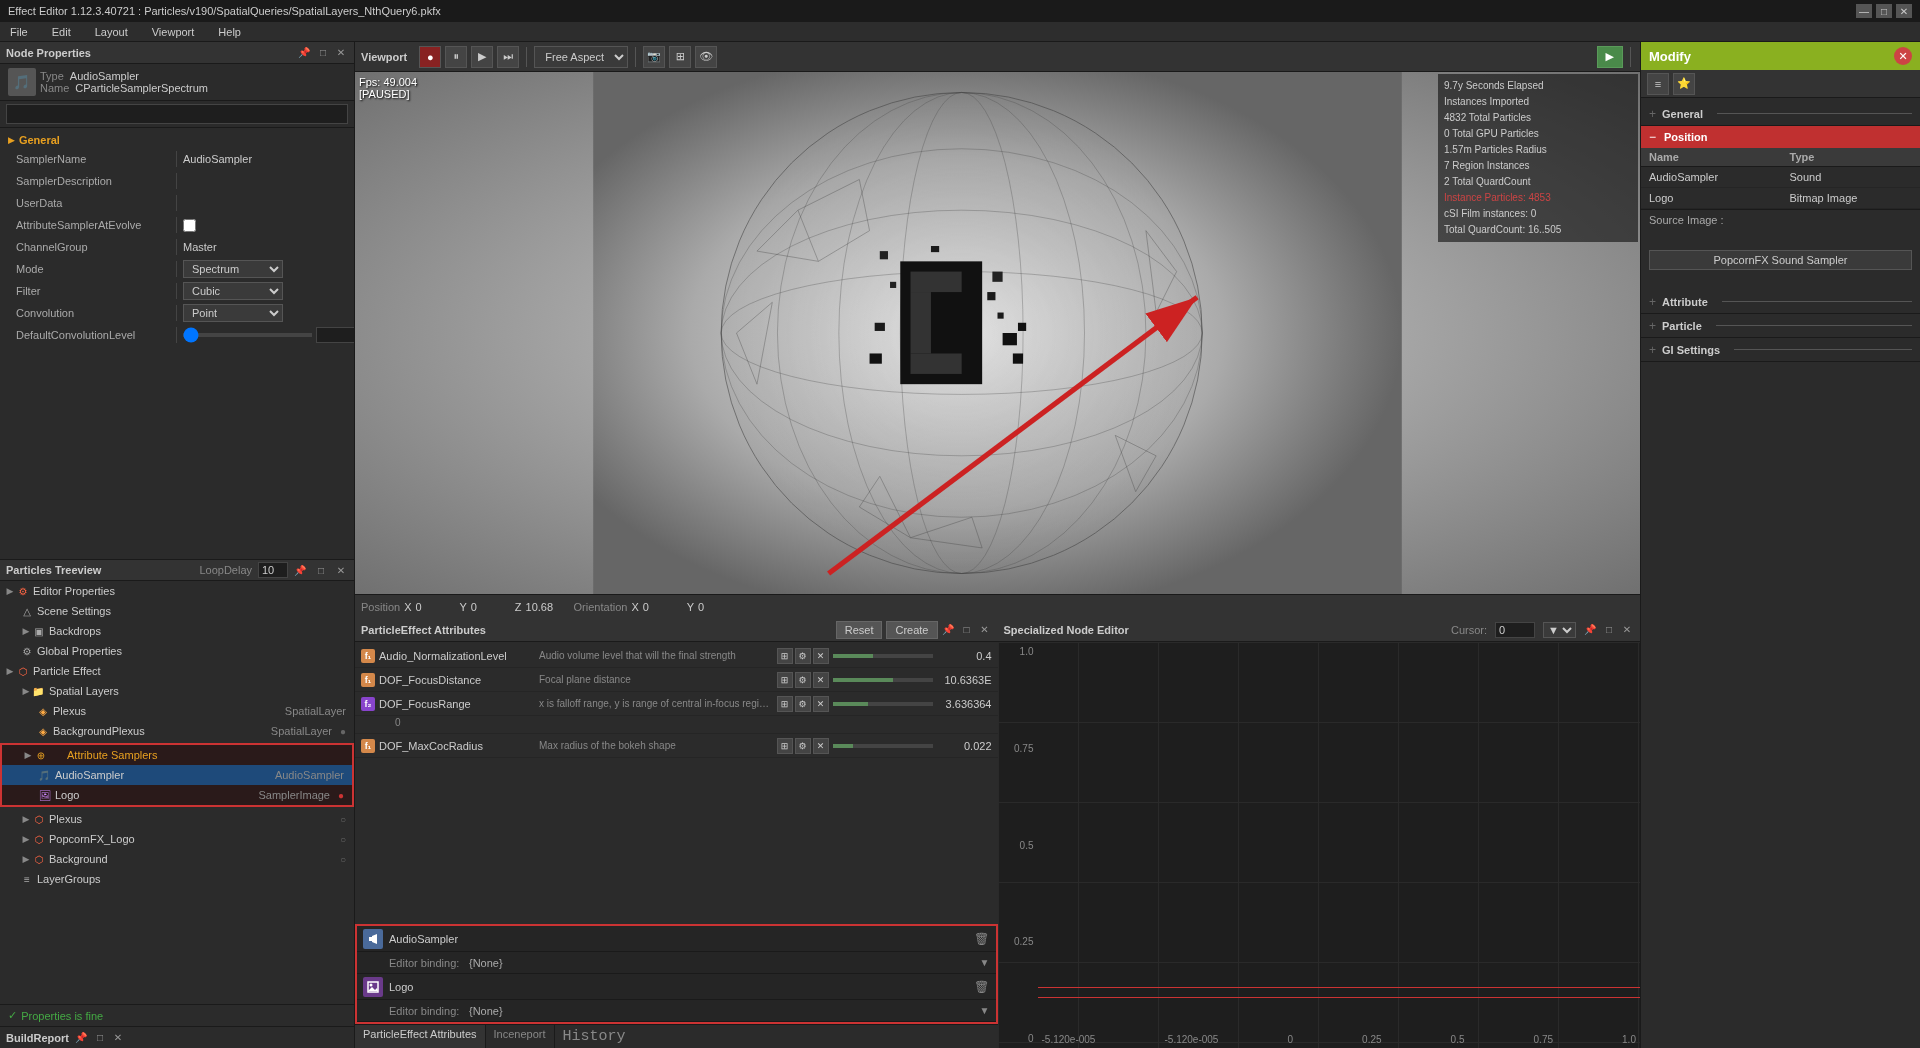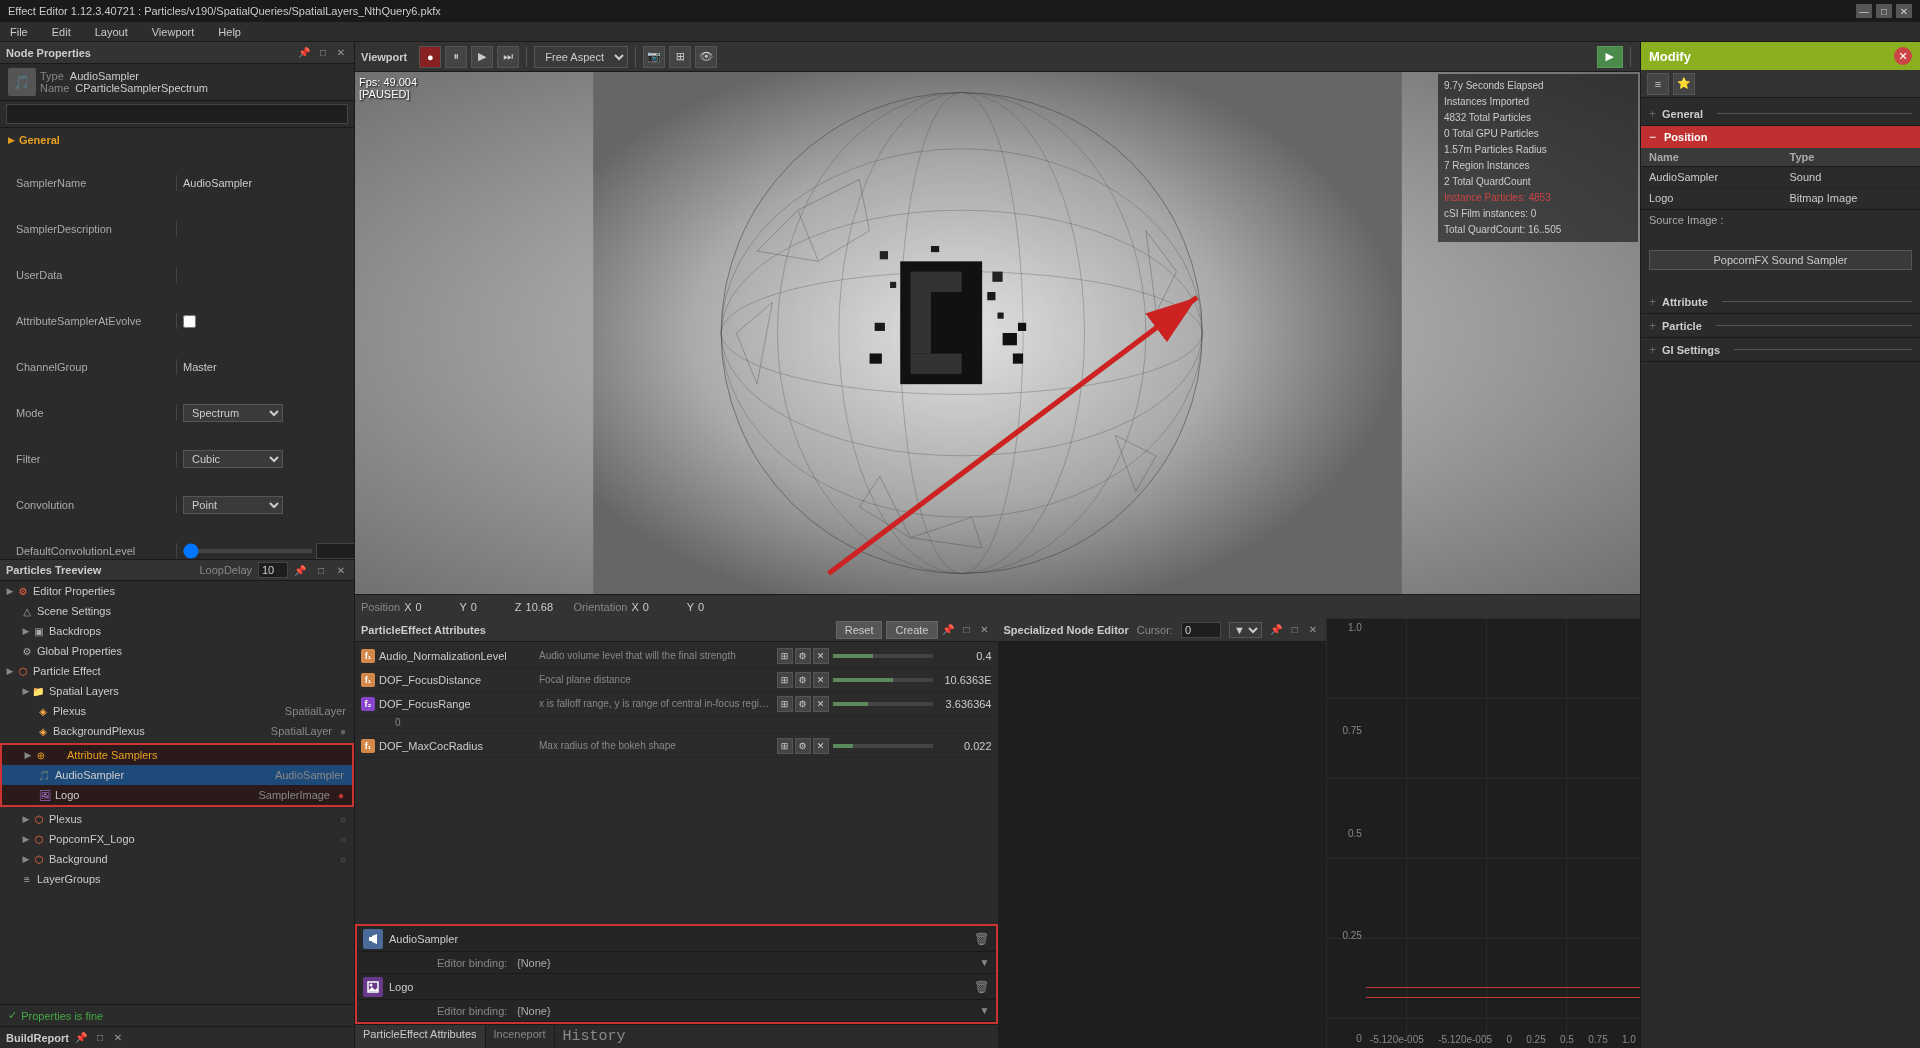--- a/index.html
+++ b/index.html
@@ -180,21 +180,20 @@
     .prop-triangle {
       color: #e8a020;
       font-size: 9px;
     }
 
     .prop-row {
       display: flex;
       align-items: center;
       padding: 2px 8px 2px 16px;
       height: 22px;
-      margin-top: 24px;
     }
     .prop-name {
       width: 160px;
       color: #aaaaaa;
       font-size: 11px;
       flex-shrink: 0;
     }
     .prop-separator {
       width: 1px;
       background: #444;
@@ -516,21 +515,20 @@
       display: flex;
       align-items: center;
       padding: 2px 6px 2px 32px;
       height: 22px;
       border-bottom: 1px solid #1a1a1a;
     }
     .sampler-binding-label {
       color: #888;
       font-size: 11px;
       width: 80px;
-      margin-left: 48px;
     }
     .sampler-binding-value {
       color: #aaa;
       font-size: 11px;
       flex: 1;
     }
     .sampler-binding-arrow {
       color: #888;
       font-size: 10px;
       margin-left: 4px;
@@ -747,21 +745,21 @@
       color: #ccc;
       font-size: 11px;
       font-weight: bold;
     }
 
     
     .node-editor-panel {
       flex: 1;
       background: #1e1e1e;
       display: flex;
-      flex-direction: row;
+      flex-direction: column;
     }
 
     .node-editor-header {
       background: #333;
       height: 24px;
       display: flex;
       align-items: center;
       padding: 0 6px;
       gap: 4px;
       border-bottom: 1px solid #1a1a1a;

